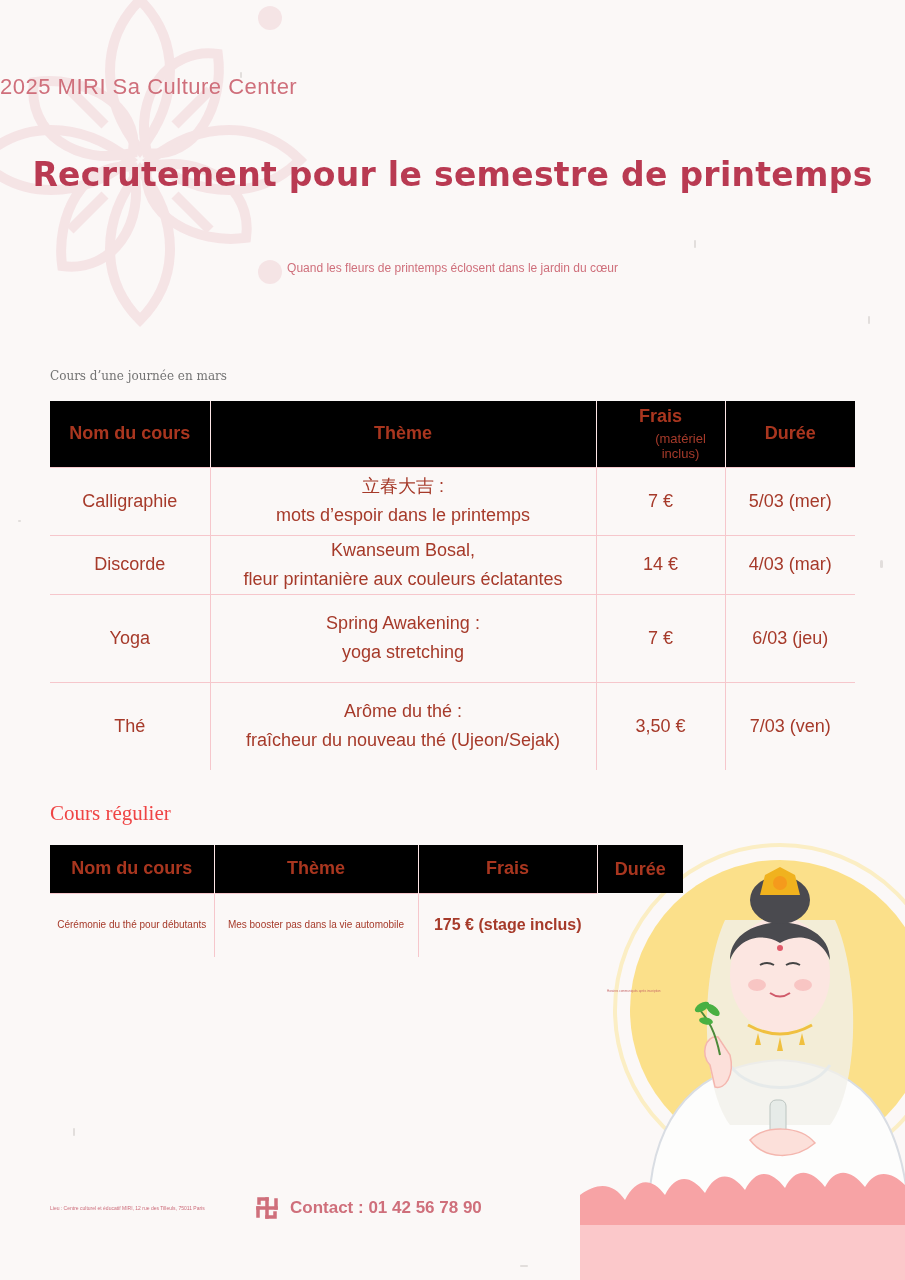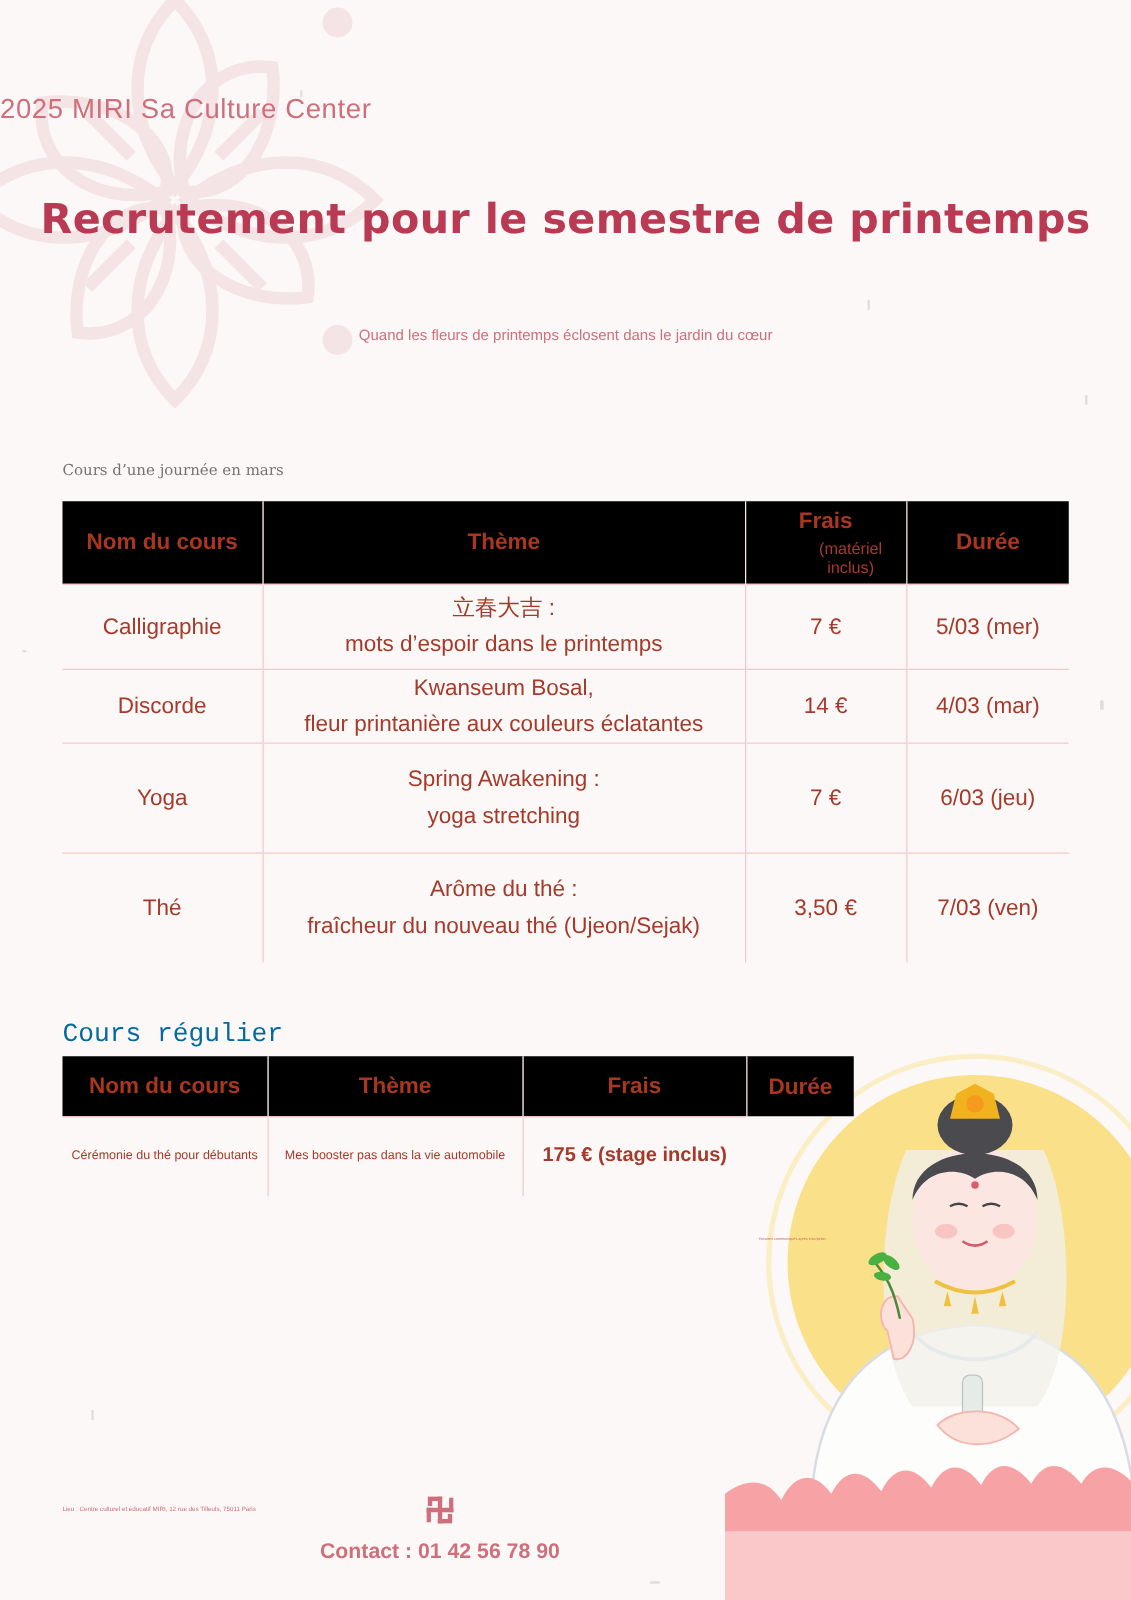--- a/index.html
+++ b/index.html
@@ -22,43 +22,43 @@
   }
   .tagline {
     position: absolute; left: 0; width: 905px; top: 261px; text-align: center;
     font-size: 12px; color: #cf6f7b;
   }
   .section-label {
     position: absolute; left: 50px; top: 369px; font-family: "DejaVu Serif", serif;
     font-size: 12px; color: #737373;
   }
   .section-label-lg {
-    position: absolute; left: 50px; top: 801px; font-family: Liberation Mono, monospace;
-    font-size: 21px; color: #0369a1; margin-top: 16px;
+    position: absolute; left: 50px; top: 801px; font-family: Liberation Serif, serif;
+    font-size: 21px; color: #ef4444;
   }
 
   table { border-collapse: collapse; position: absolute; table-layout: fixed; }
   td, th { text-align: center; vertical-align: middle; padding: 0; }
   th { background: #000000; color: #a9361f; font-weight: bold; font-size: 18px; border-left: 1px solid #fde6e7; margin-left: 27px; }
   th:first-child { border-left: none; }
   td { border-top: 1px solid #f6c7cc; border-left: 1px solid #f6c7cc; font-size: 18px; color: #a63a2a; line-height: 29px; }
   td:first-child { border-left: none; }
   .th-sub { display: block; font-weight: normal; font-size: 13px; color: #a63a2a; margin-top: 4px; padding-left: 40px; }
 
   #t1 { left: 50px; top: 401px; width: 805px; }
   #t2 { left: 50px; top: 845px; width: 633px; }
   #t2 td { font-size: 16px; line-height: 26px; }
   #t2 td.small { font-size: 10px; }
   #t2 td.mid { font-size: 13px; }
   #t2 td.fee { font-weight: bold; }
   #t2 td.noborder { border: none; }
 
   .tiny-note { position: absolute; left: 607px; top: 989px; font-size: 3px; color: #c86a6a; }
   .footer-addr { position: absolute; left: 50px; top: 1205px; font-size: 5px; color: #cc6c7a; }
-  .contact { position: absolute; left: 256px; top: 1197px; display: flex; align-items: center; gap: 12px; color: #cf6f7b; font-size: 17px; font-weight: bold; flex-direction: column; }
+  .contact { position: absolute; left: 256px; top: 1197px; display: flex; align-items: center; gap: 12px; color: #cf6f7b; font-size: 17px; font-weight: bold; }
   .illus { position: absolute; left: 580px; top: 825px; width: 325px; height: 455px; }
 </style>
 </head>
 <body>
 
 <svg class="bg-flower" viewBox="0 0 400 400">
   <g fill="none" stroke="#f1d4d8" stroke-width="10">
     <g transform="translate(200,200)">
       <path d="M0,-10 C-40,-60 -40,-120 0,-160 C40,-120 40,-60 0,-10Z"></path>
       <path d="M0,-10 C-40,-60 -40,-120 0,-160 C40,-120 40,-60 0,-10Z" transform="rotate(90)"></path>

